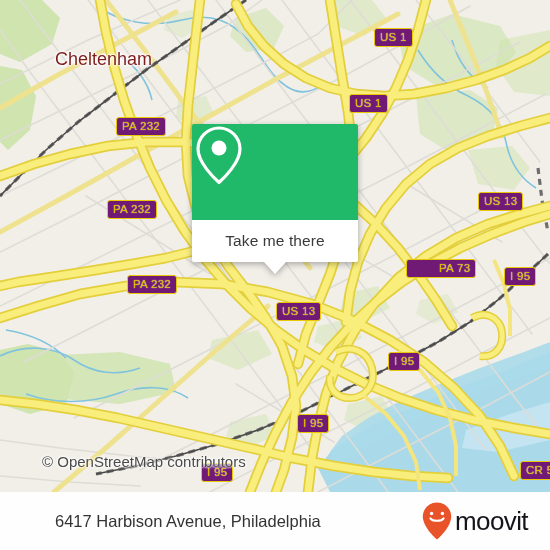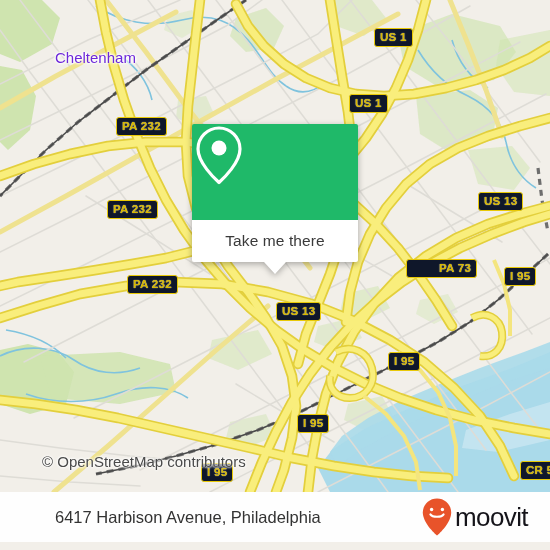--- a/index.html
+++ b/index.html
@@ -10,39 +10,39 @@
   }
   #root{position:relative;width:550px;height:550px;overflow:hidden;background:#F2EFE9;}
 
   
   #map{position:absolute;left:0;top:0;width:550px;height:492px;overflow:hidden;background:#F2EFE9;}
   #map svg{position:absolute;left:0;top:0;}
 
   
   .shield{
     position:absolute;
-    background:#0f172a;
+    background:#701a75;
     border:1.6px solid #E9C907;
     border-radius:3px;
     color:#D8B800;
     font-size:11.5px;
-    font-weight:bold;
+    font-weight:normal;
     letter-spacing:.3px;
     line-height:14px;
     padding:1px 5px 2px 5px;
     white-space:nowrap;
     box-sizing:border-box;
     text-shadow:0 0 1px rgba(255,255,255,.9);
   }
 
   
   .place-label{
     position:absolute;
-    color:#6d28d9;
-    font-size:15px;
+    color:#7f1d1d;
+    font-size:18px;
     white-space:nowrap;
     text-shadow:0 0 3px #fff,0 0 3px #fff,0 0 3px #fff,0 0 2px #fff;
   }
 
   
   #callout{
     position:absolute;left:192px;top:124px;width:152px;
     filter:drop-shadow(0 2px 3px rgba(0,0,0,.30));
   }
   #callout-top{
@@ -70,21 +70,21 @@
   
   #attribution{
     position:absolute;left:10px;top:453px;
     font-size:15px;color:#4A4A4A;white-space:nowrap;
     text-shadow:0 0 3px #fff,0 0 3px #fff,0 0 2px #fff;
     margin-left:32px;
   }
 
   
   #bottom-bar{
-    position:absolute;left:0;top:492px;width:550px;height:50px;
+    position:absolute;left:0;top:492px;width:550px;height:58px;
     background:rgba(255,255,255,.93);
     display:flex;align-items:center;
     overflow:hidden;
   }
   #address{
     position:absolute;left:55px;top:50%;transform:translateY(-50%);
     font-size:16.5px;color:#333333;white-space:nowrap;
   }
   #moovit-logo{
     position:absolute;right:22px;top:50%;transform:translateY(-50%);

